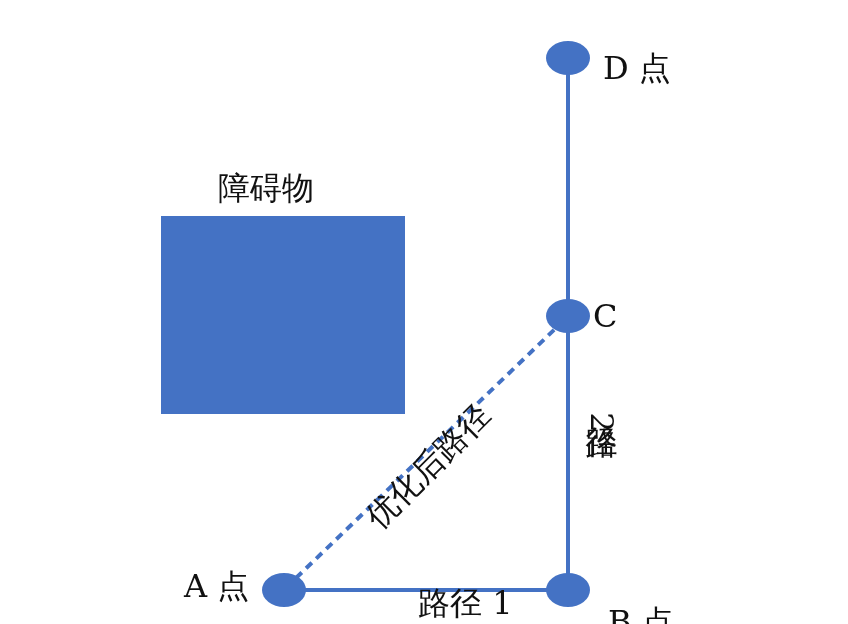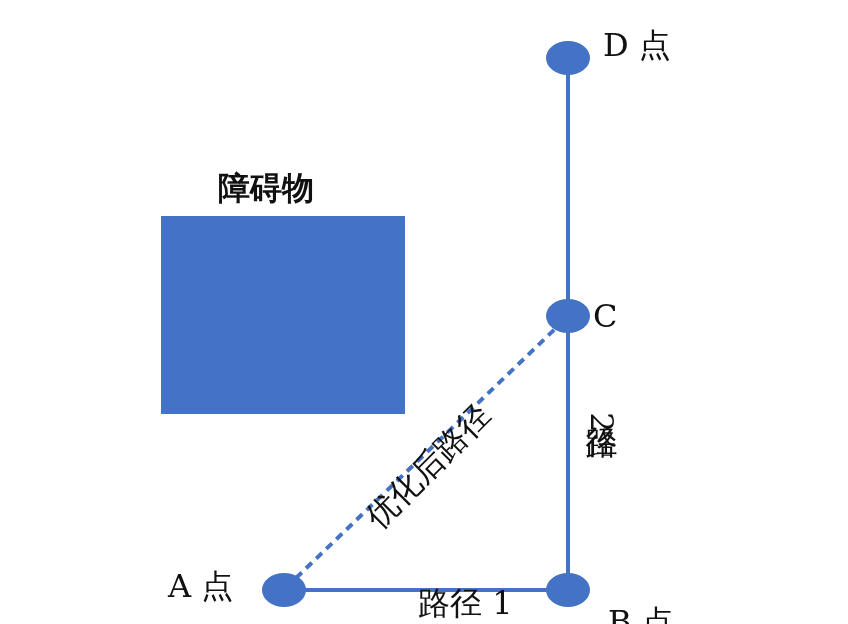--- a/index.html
+++ b/index.html
@@ -17,20 +17,20 @@
   <line x1="568" y1="58" x2="568" y2="316" stroke="#4472C4" stroke-width="4"></line>
   <line x1="568" y1="316" x2="568" y2="590" stroke="#4472C4" stroke-width="4"></line>
   <line x1="284" y1="590" x2="568" y2="590" stroke="#4472C4" stroke-width="4"></line>
   <line x1="296" y1="578" x2="556" y2="328" stroke="#4472C4" stroke-width="4" stroke-dasharray="8,6"></line>
   <ellipse cx="568" cy="58" rx="22" ry="17" fill="#4472C4"></ellipse>
   <ellipse cx="568" cy="316" rx="22" ry="17" fill="#4472C4"></ellipse>
   <ellipse cx="568" cy="590" rx="22" ry="17" fill="#4472C4"></ellipse>
   <ellipse cx="284" cy="590" rx="22" ry="17" fill="#4472C4"></ellipse>
 </svg>
 
-<div class="lbl" style="left:218px; top:172px;font-weight:bold;">障碍物</div>
-<div class="lbl" style="left:603px; top:29px;">D 点</div>
+<div class="lbl" style="left:218px; top:172px;">障碍物</div>
+<div class="lbl" style="left:603px; top:52px;">D 点</div>
 <div class="lbl" style="left:593px; top:300px;">C</div>
 <div class="lbl" style="left:608px; top:566px;margin-top:40px;">B 点</div>
-<div class="lbl" style="left:168px; top:570px;">A 点</div>
+<div class="lbl" style="left:184px; top:570px;">A 点</div>
 <div class="lbl" style="left:418px; top:550px;margin-top:37px;">路径 1</div>
 <div class="lbl vert" style="left:586px; top:402px;">路径 2</div>
 <div class="lbl" style="left:348px; top:450px; transform:rotate(-45deg); transform-origin:center;">优化后路径</div>
 
 </body></html>

